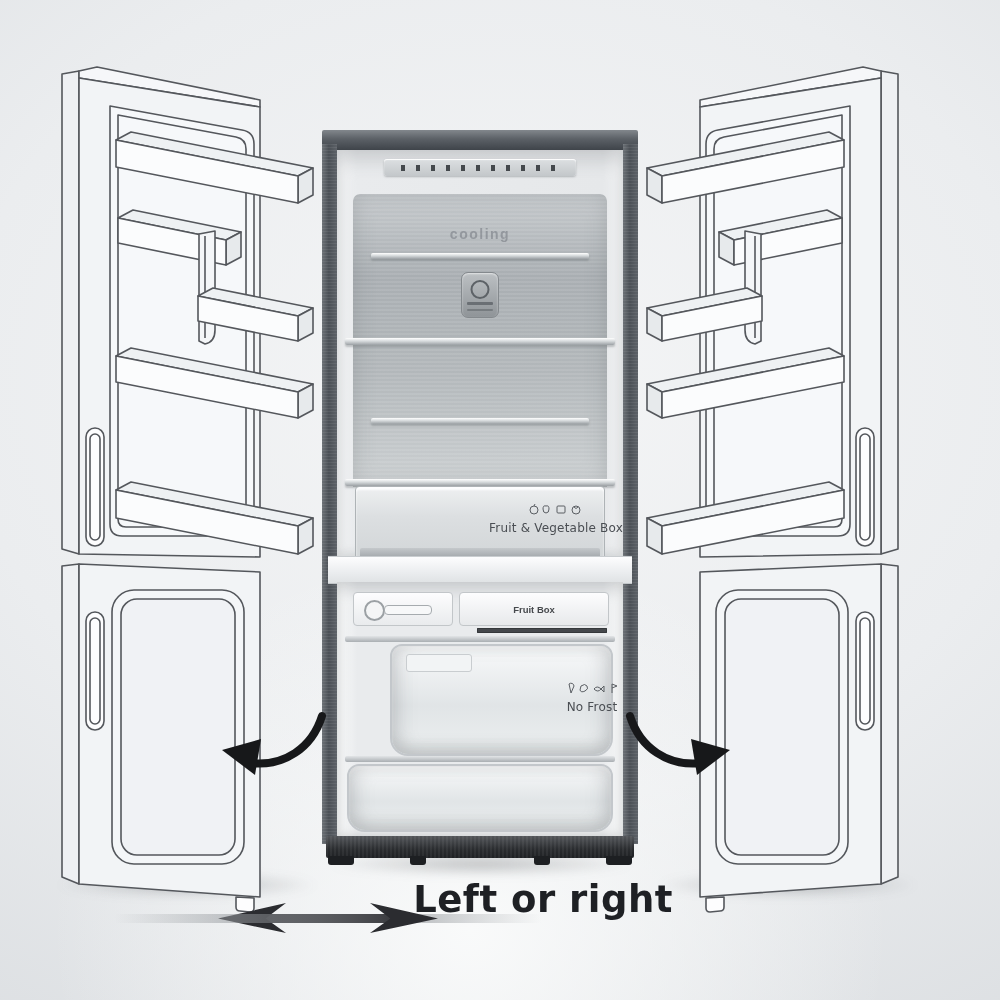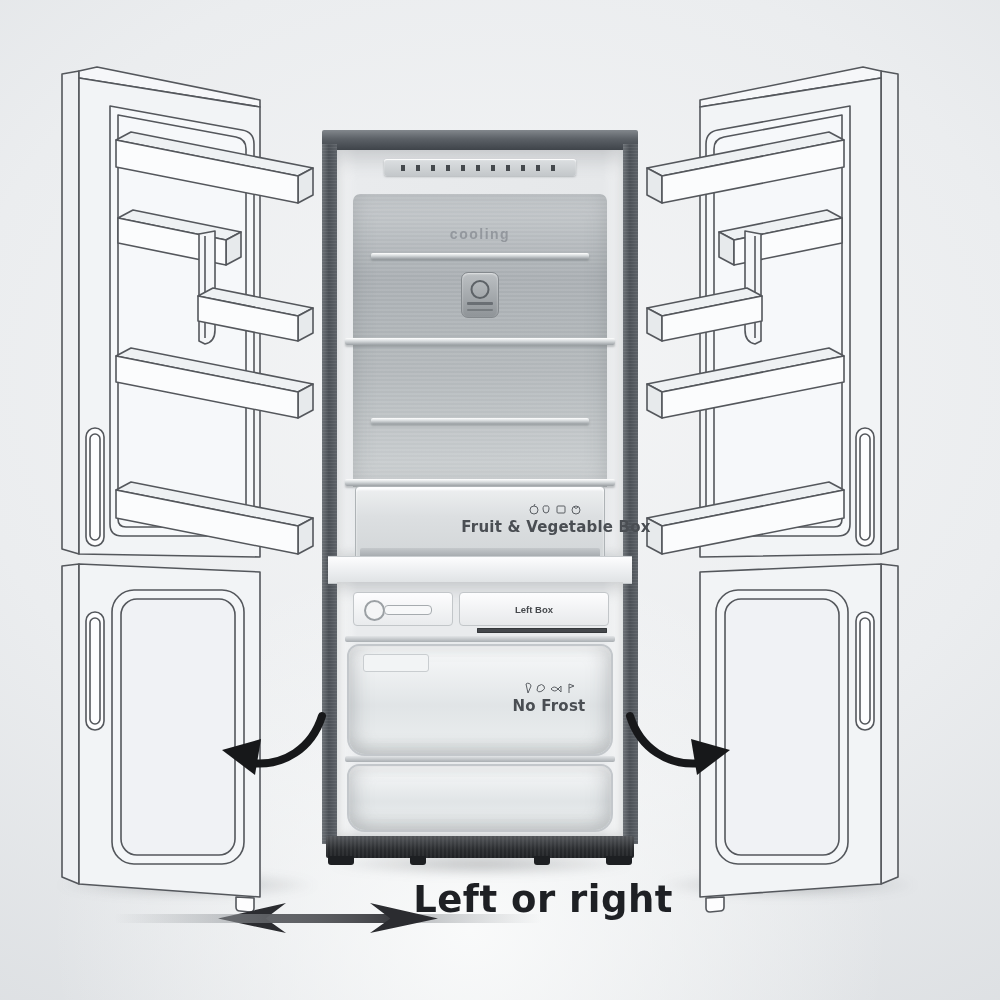--- a/index.html
+++ b/index.html
@@ -67,21 +67,21 @@
 
   .crisper{position:absolute;left:18px;right:18px;top:336px;height:84px;
     border:1px solid #aeb3b6;border-radius:4px;
     background:linear-gradient(180deg,#eef0f1 0%,#dcdfe1 35%,#cfd3d5 100%);
     box-shadow:inset 0 3px 2px #fdfdfe;}
   .crisper .metal{position:absolute;left:4px;right:4px;bottom:8px;height:15px;
     background:linear-gradient(180deg,#c4c8cb,#90959a);border-radius:2px;}
   .crisper .caption{position:absolute;left:0;right:0;top:16px;text-align:center;}
 
   .mini-icons{display:block;margin:0 auto 1px auto;}
-  .cap-label{font-size:15px;font-weight:bold;color:#4a4e53;letter-spacing:.2px;}
+  .cap-label{font-size:12px;font-weight:normal;color:#4a4e53;letter-spacing:.2px;}
 
   .mid-band{position:absolute;left:6px;right:6px;top:426px;height:26px;
     background:linear-gradient(180deg,#fdfdfe,#eceef0 55%,#dfe2e4);
     border-top:1px solid #c9cdd0;border-bottom:1px solid #c2c6c9;}
 
   .freezer{position:absolute;left:15px;right:15px;top:452px;height:256px;
     background:linear-gradient(90deg,#fbfcfc 0,#e9ebed 7%,#e9ebed 93%,#fbfcfc 100%);
     box-shadow:inset 0 8px 14px rgba(95,100,105,.22), inset 0 -4px 8px rgba(120,125,130,.18);}
   .ice-tray{position:absolute;left:16px;top:10px;width:98px;height:32px;
     background:linear-gradient(180deg,#fdfdfe,#e9ebed);border:1px solid #c2c6c9;border-radius:4px;}
@@ -97,21 +97,21 @@
     border-radius:1px;
     box-shadow:inset 0 0 0 1px #35383b;}
   .rail{position:absolute;left:8px;right:8px;height:6px;
     background:linear-gradient(180deg,#e2e5e7,#a9aeb2);border-radius:2px;}
   .rail1{top:54px;} .rail2{top:174px;}
   .drawer{position:absolute;left:10px;right:10px;border:2px solid #c3c7cb;
     border-radius:12px 12px 18px 18px;
     background:linear-gradient(180deg,rgba(249,250,251,.97),rgba(224,228,230,.92) 55%,rgba(236,239,240,.96));
     box-shadow:inset 10px 0 16px rgba(130,135,140,.22), inset -10px 0 16px rgba(130,135,140,.22),
       inset 0 -10px 12px rgba(120,125,130,.18), inset 0 3px 3px #fff;}
-  .drawer1{top:62px;height:108px;}
+  .drawer1{top:62px;height:108px;margin-left:43px;}
   .drawer2{top:182px;height:64px;}
   .inner-tray{position:absolute;left:14px;top:8px;width:64px;height:16px;
     background:#f2f4f5;border:1px solid #c9cdd0;border-radius:3px;}
   .drawer1 .caption{position:absolute;left:0;right:0;top:36px;text-align:center;}
 
   .base{position:absolute;left:4px;right:4px;top:706px;height:22px;
     background:
       repeating-linear-gradient(90deg, rgba(255,255,255,.05) 0 2px, rgba(0,0,0,0) 2px 4px),
       linear-gradient(180deg,#53565a,#2a2c2f 60%,#1f2124);
     border-radius:2px;}
@@ -236,21 +236,21 @@
     </div>
 
     <div class="mid-band"></div>
 
     <div class="freezer">
       <div class="ice-tray">
         <div class="ice-knob"></div>
         <div class="ice-bar"></div>
       </div>
       <div class="multi-box">
-        <span class="mb-label">Left Box</span>
+        <span class="mb-label">Fruit Box</span>
       </div>
       <div class="mb-slot"></div>
       <div class="rail rail1"></div>
       <div class="drawer drawer1">
         <div class="inner-tray"></div>
         <div class="caption">
           <svg class="mini-icons" width="56" height="13" viewBox="0 0 56 13" fill="none" stroke="#5a5e63" stroke-width="1">
             <path d="M5,2 a3,3 0 0 1 5,2 l-3,7 Z"></path>
             <path d="M17,4 q4,-3 6,0 q2,3 -2,5 q-4,2 -5,-1 Z"></path>
             <path d="M30,7 q3,-4 7,0 q-3,4 -7,0 Z M37,7 l3,-3 l0,6 Z"></path>

